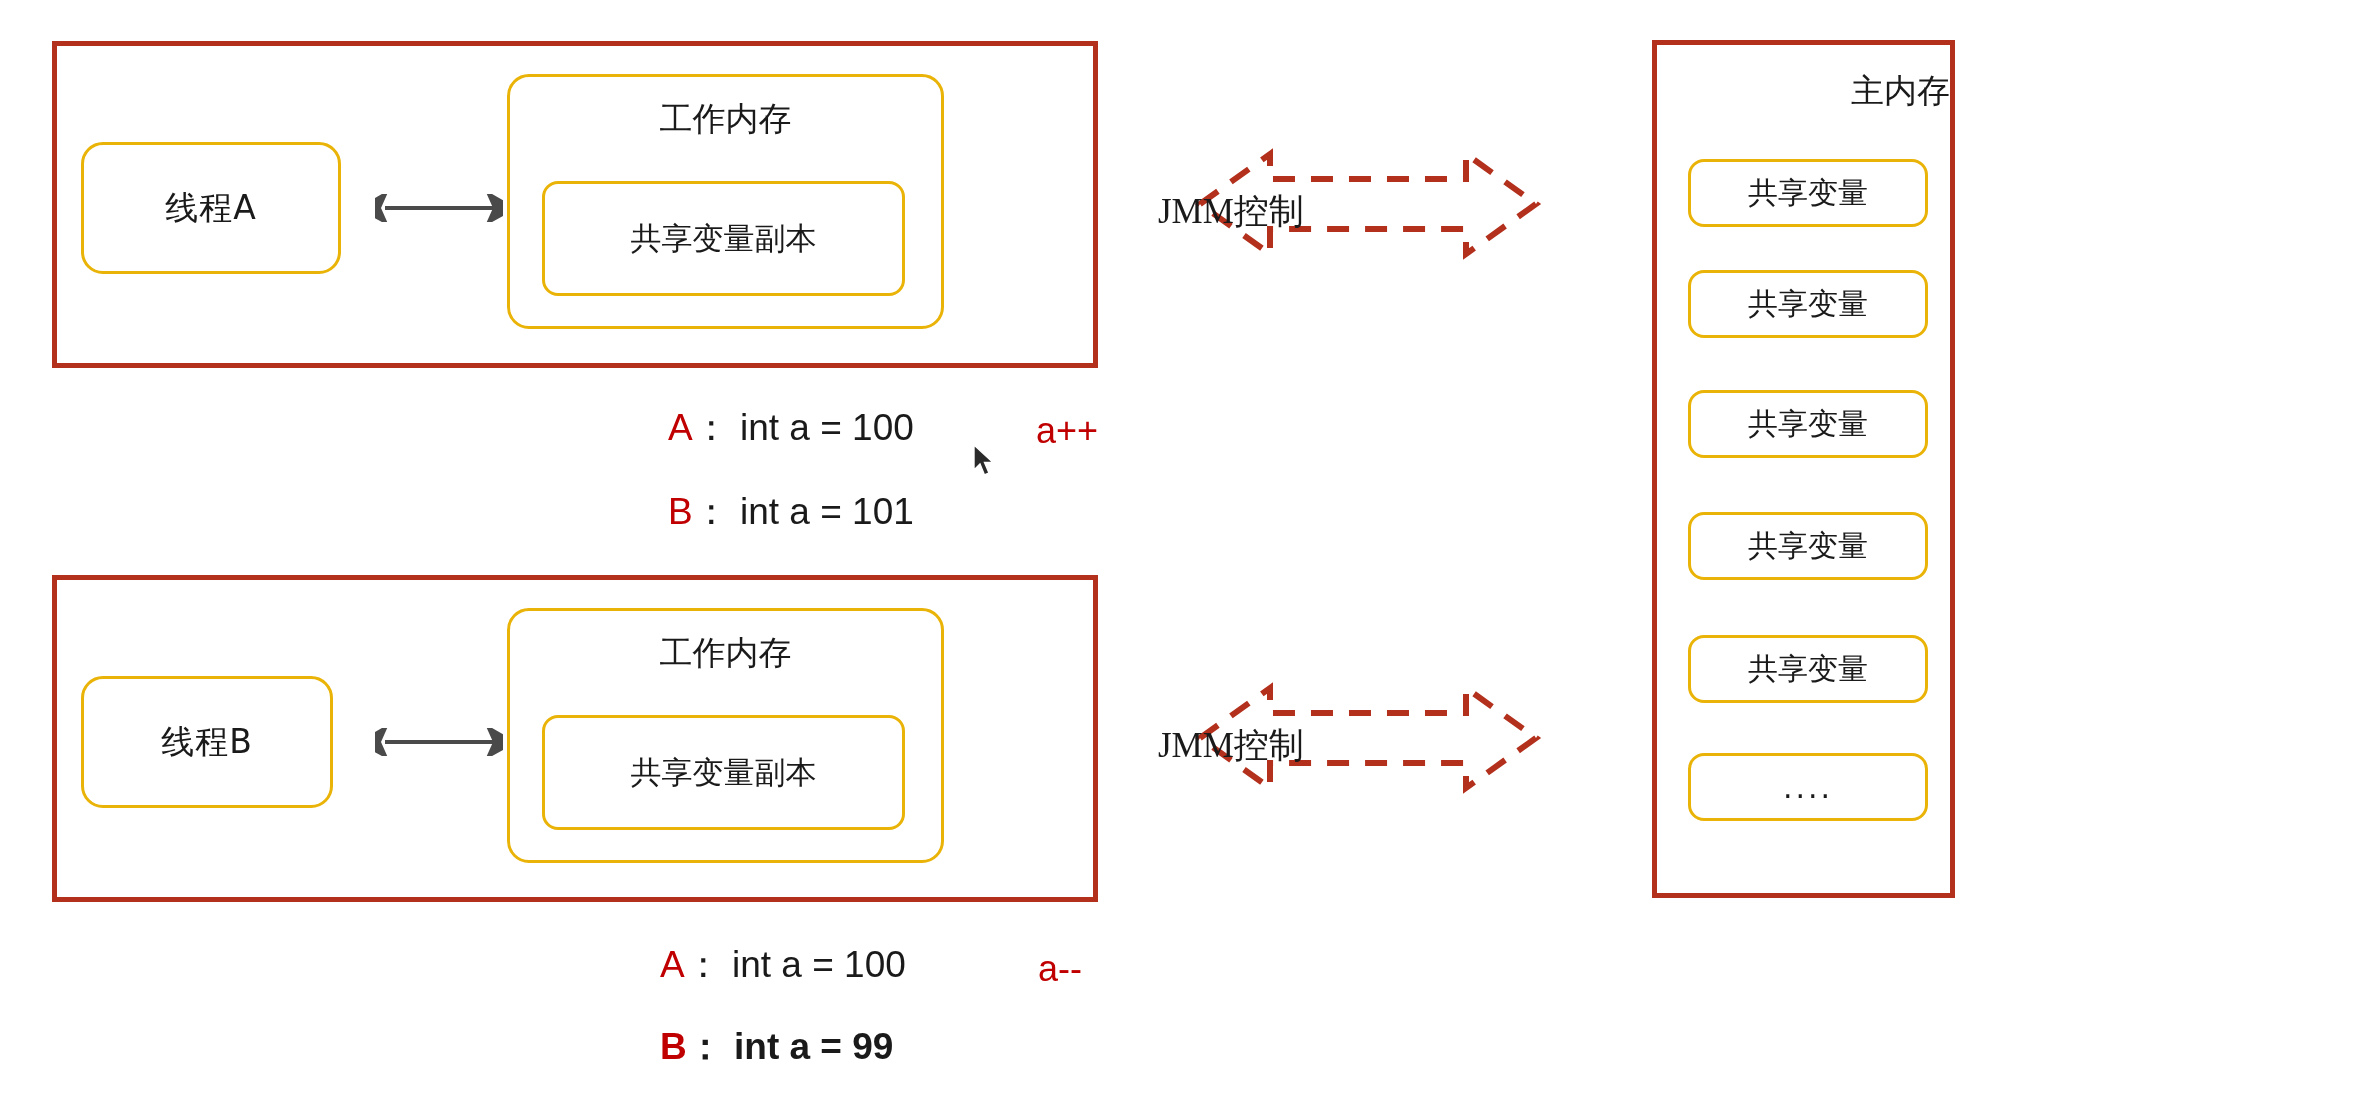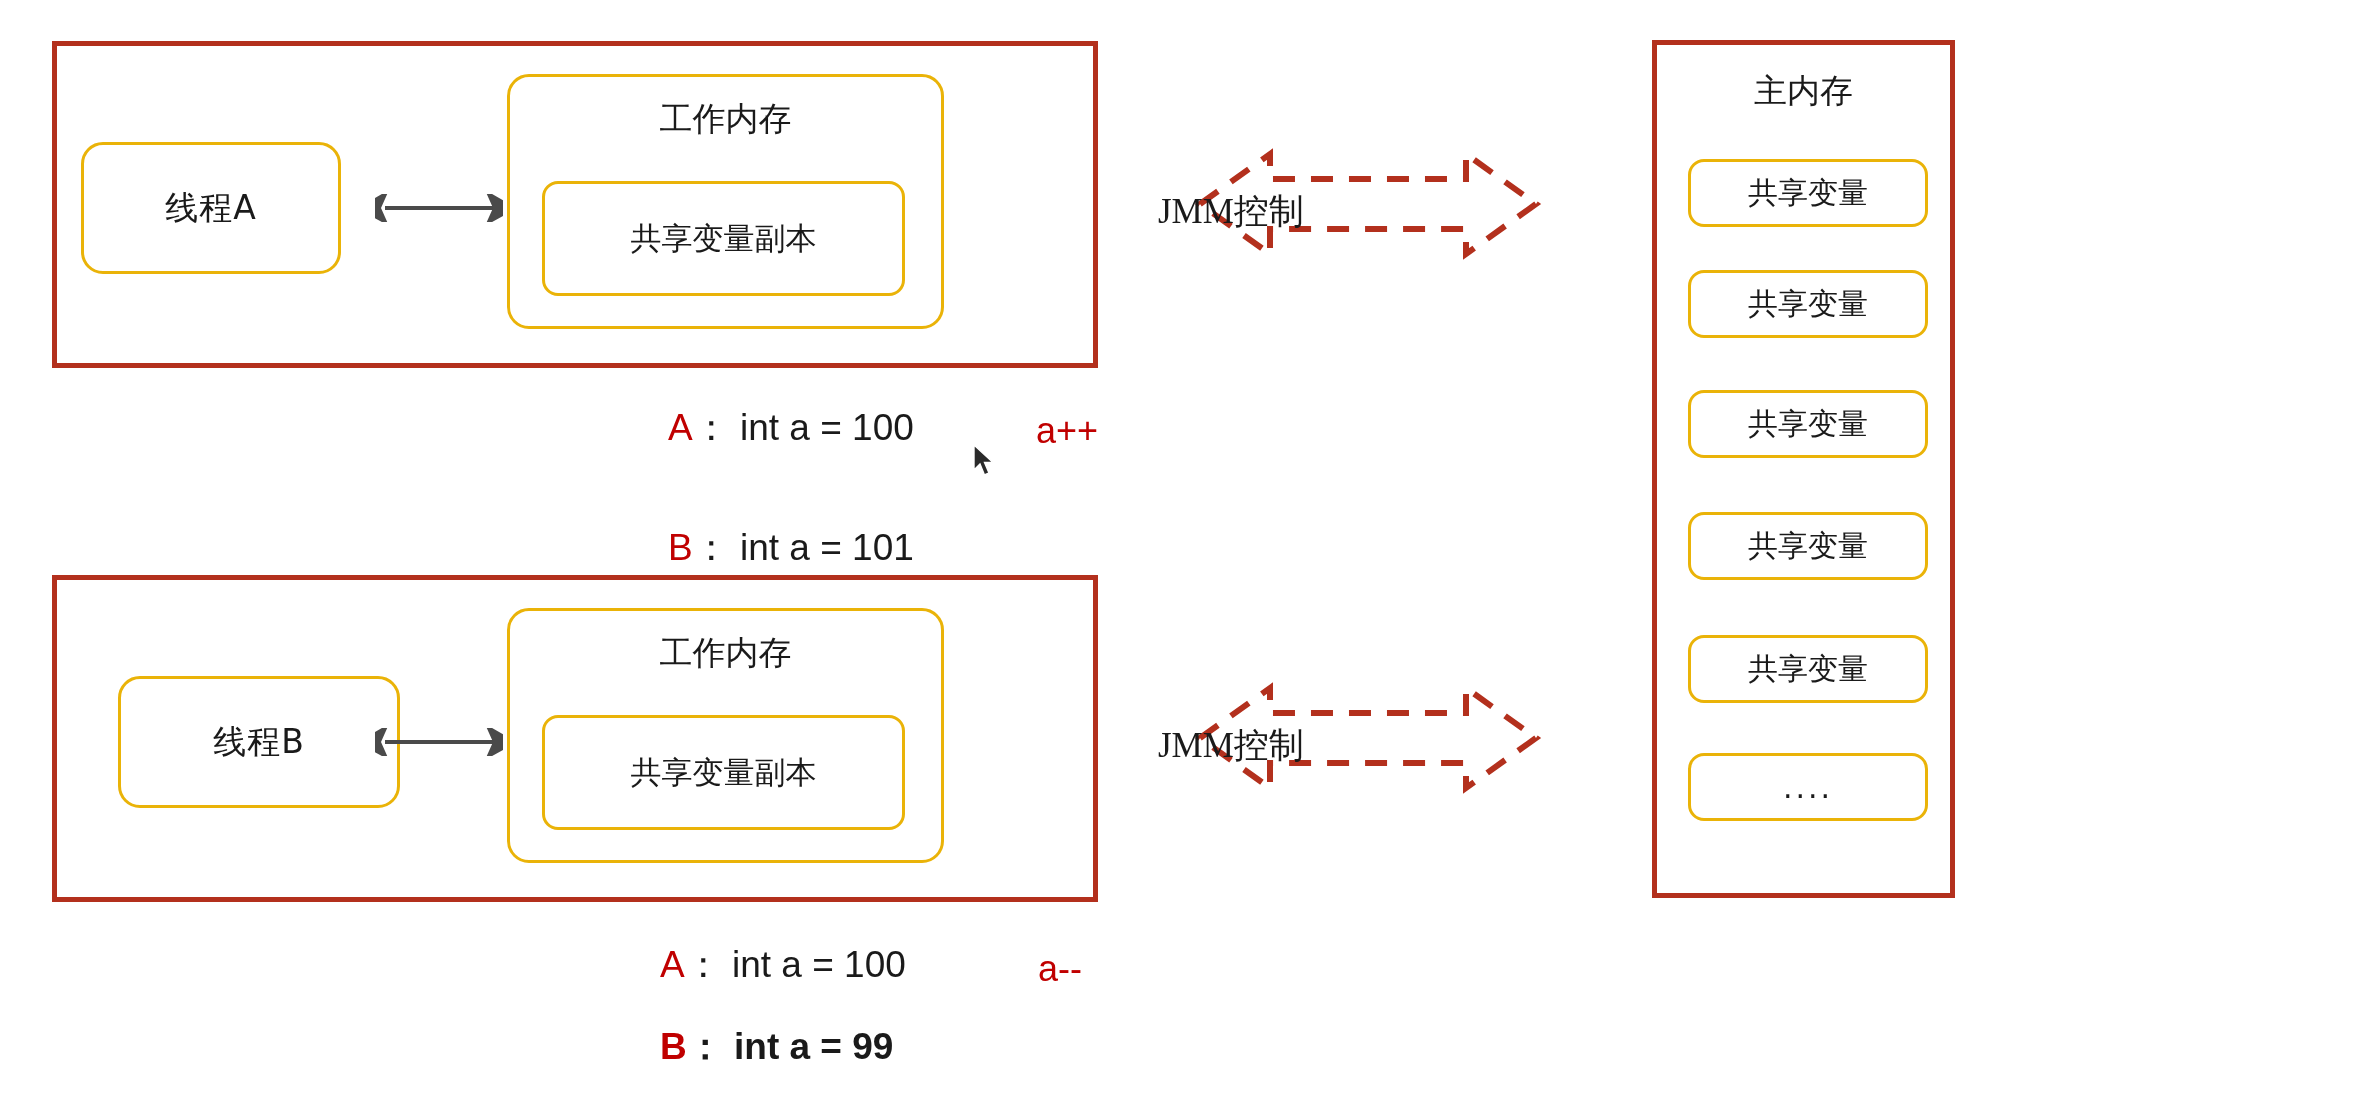--- a/index.html
+++ b/index.html
@@ -51,21 +51,21 @@
     left: 0; right: 0;
     text-align: center;
     top: 20px;
     white-space: nowrap;
   }
   .label-copy { font-size: 31px; }
   .label-mm-title {
     font-size: 33px;
     position: absolute;
     left: 0; right: 0;
-    text-align: center;
+    text-align: right;
     top: 24px;
   }
   .label-var { font-size: 30px; }
   .label-dots { font-size: 30px; letter-spacing: 3px; color:#1a1a1a; }
 
   
   .arrow-gray { position: absolute; }
 
   
   .jmm-wrap { position: absolute; }
@@ -146,33 +146,33 @@
     <svg width="420" height="132" viewBox="0 0 420 132">
       <path d="M 42 66 L 112 16 L 112 41 L 308 41 L 308 16 L 378 66 L 308 116 L 308 91 L 112 91 L 112 116 Z" fill="none" stroke="#b3301d" stroke-width="6" stroke-dasharray="22 16" stroke-linecap="butt"></path>
     </svg>
     <span class="jmm-label" style="top:50px;">JMM控制</span>
   </div>
 
   <div class="eq" style="left:668px; top:403px;">
     <span class="key">A</span><span class="colon">：</span>&nbsp;<span class="expr">int a = 100</span>
   </div>
   <div class="op" style="left:1036px; top:410px;">a++</div>
-  <div class="eq" style="left:668px; top:487px;margin-top:36px;">
+  <div class="eq" style="left:668px; top:487px;">
     <span class="key">B</span><span class="colon">：</span>&nbsp;<span class="expr">int a = 101</span>
   </div>
 
   <div class="cursor" style="left:972px; top:443px; width:26px; height:38px;">
     <svg width="26" height="38" viewBox="0 0 26 38">
       <path d="M2,2 L2,27 L8,21 L12.5,32 L17,30 L12.5,19.5 L21,19.5 Z" fill="#2a2a2a" stroke="#ffffff" stroke-width="1.4"></path>
     </svg>
   </div>
 
   <div class="abs thread-block" style="left:52px; top:575px; width:1046px; height:327px;">
 
-    <div class="abs rbox" style="left:24px; top:96px; width:282px; height:132px;margin-left:37px;">
+    <div class="abs rbox" style="left:24px; top:96px; width:252px; height:132px;">
       <span class="cjk label-thread">线程B</span>
     </div>
 
     <div class="arrow-gray" style="left:318px; top:148px; width:128px; height:28px;">
       <svg width="128" height="28" viewBox="0 0 128 28">
         <defs>
           <marker id="headL-b" markerWidth="9" markerHeight="9" refX="7" refY="4.5" orient="auto">
             <path d="M8,0 L0,4.5 L8,9 L6,4.5 Z" fill="#4a4a4a"></path>
           </marker>
           <marker id="headR-b" markerWidth="9" markerHeight="9" refX="2" refY="4.5" orient="auto">

